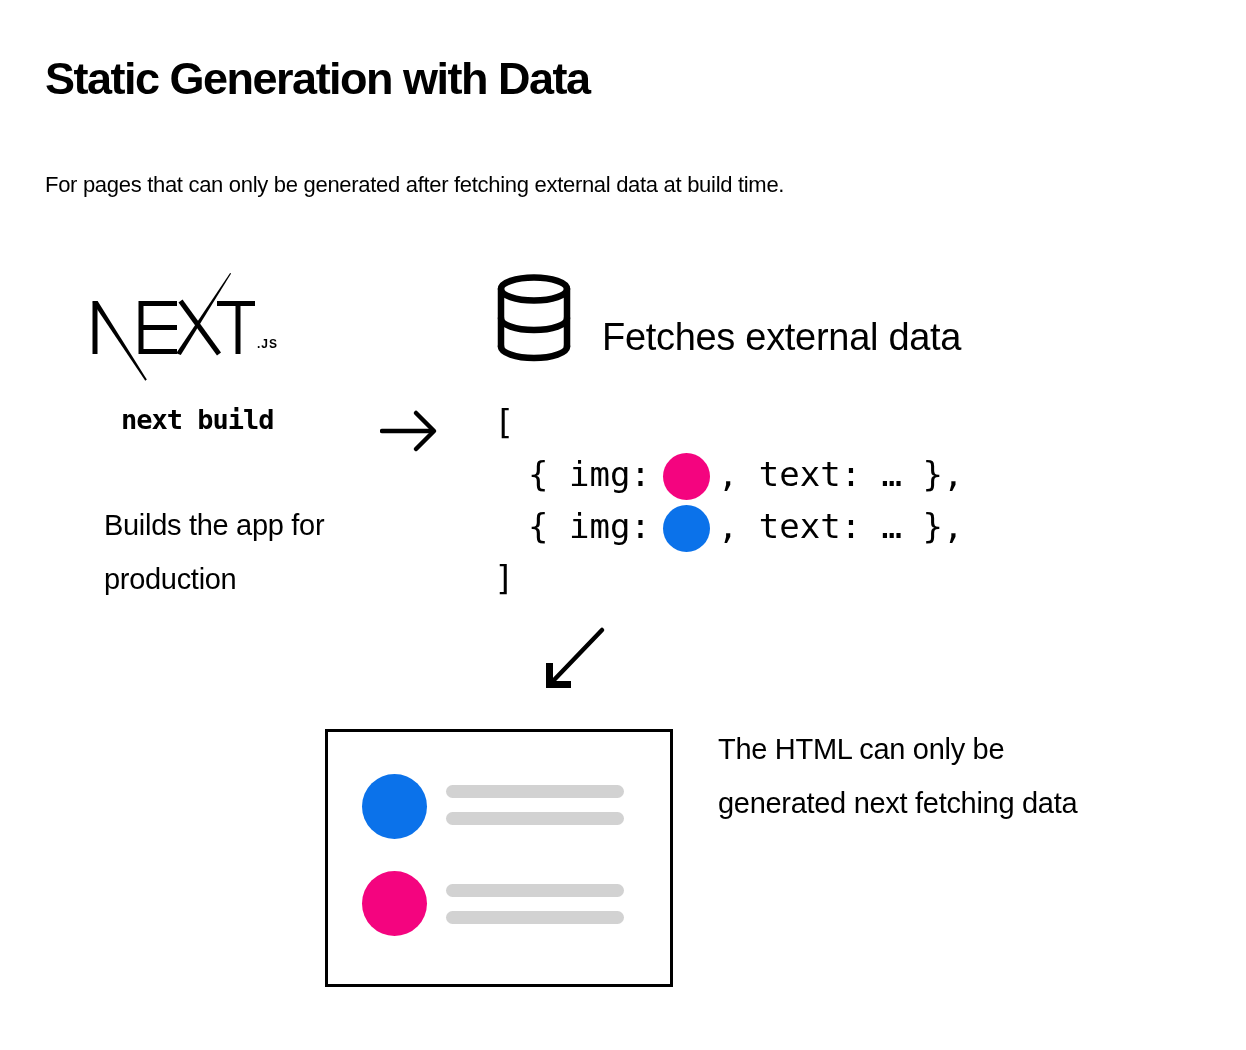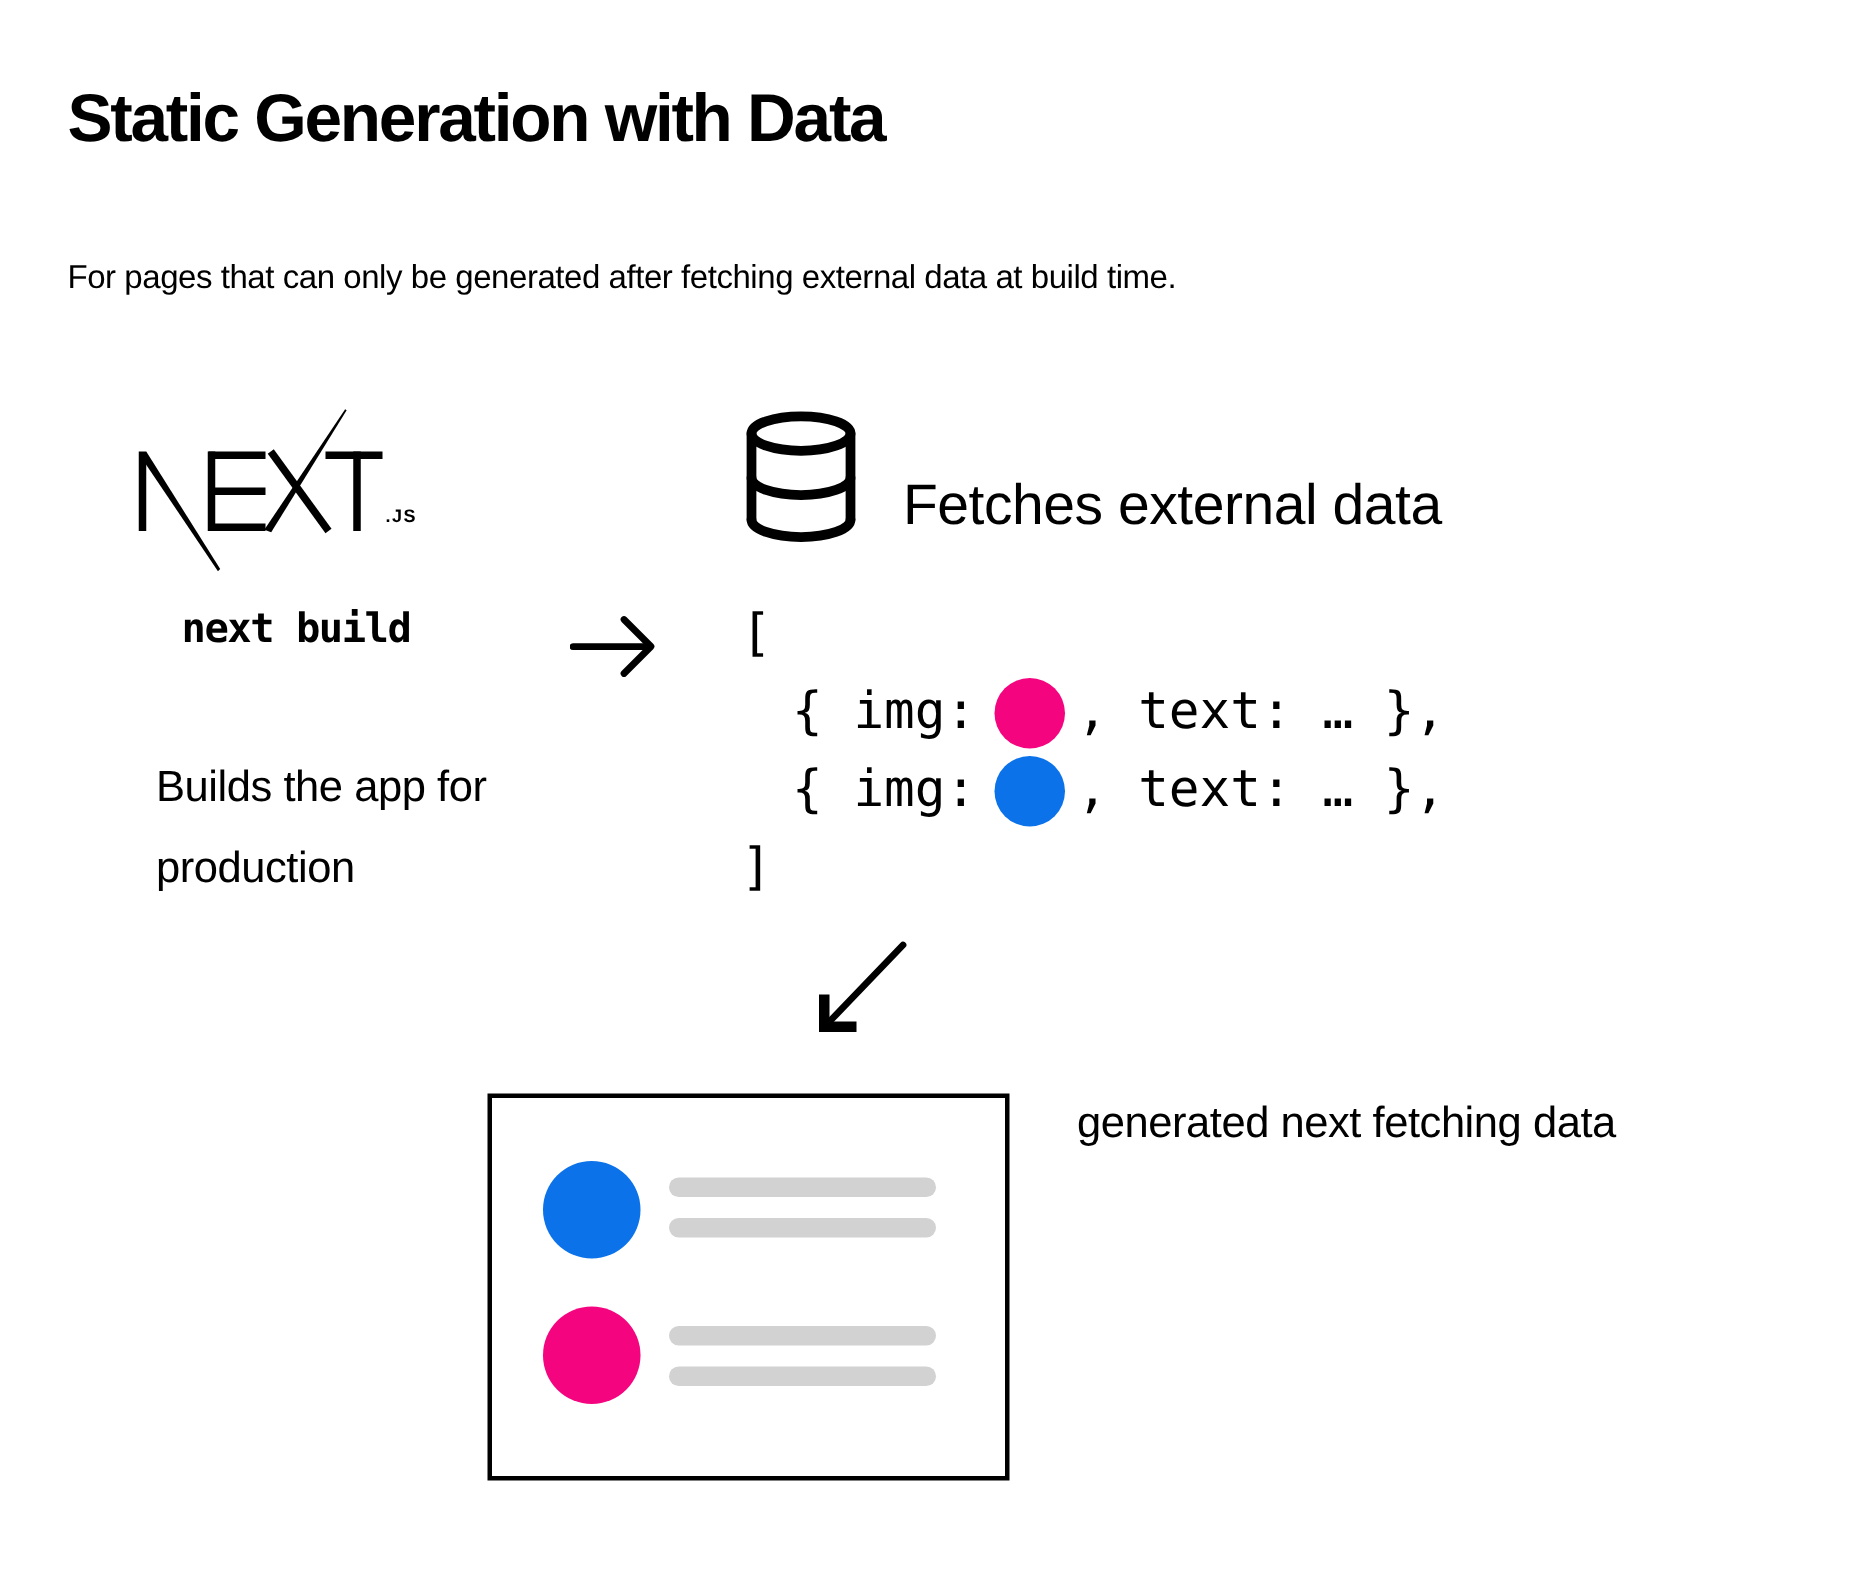--- a/index.html
+++ b/index.html
@@ -193,16 +193,17 @@
   <div class="abs preview-card">
     <span class="avatar row-0" data-color="blue"></span>
     <span class="skeleton l0"></span>
     <span class="skeleton l1"></span>
     <span class="avatar row-1" data-color="pink"></span>
     <span class="skeleton l2"></span>
     <span class="skeleton l3"></span>
   </div>
 
   <div class="abs result-caption">
+    <div>The HTML can only be</div>
     <div>generated next fetching data</div>
   </div>
 
 </div>
 
 </body></html>

